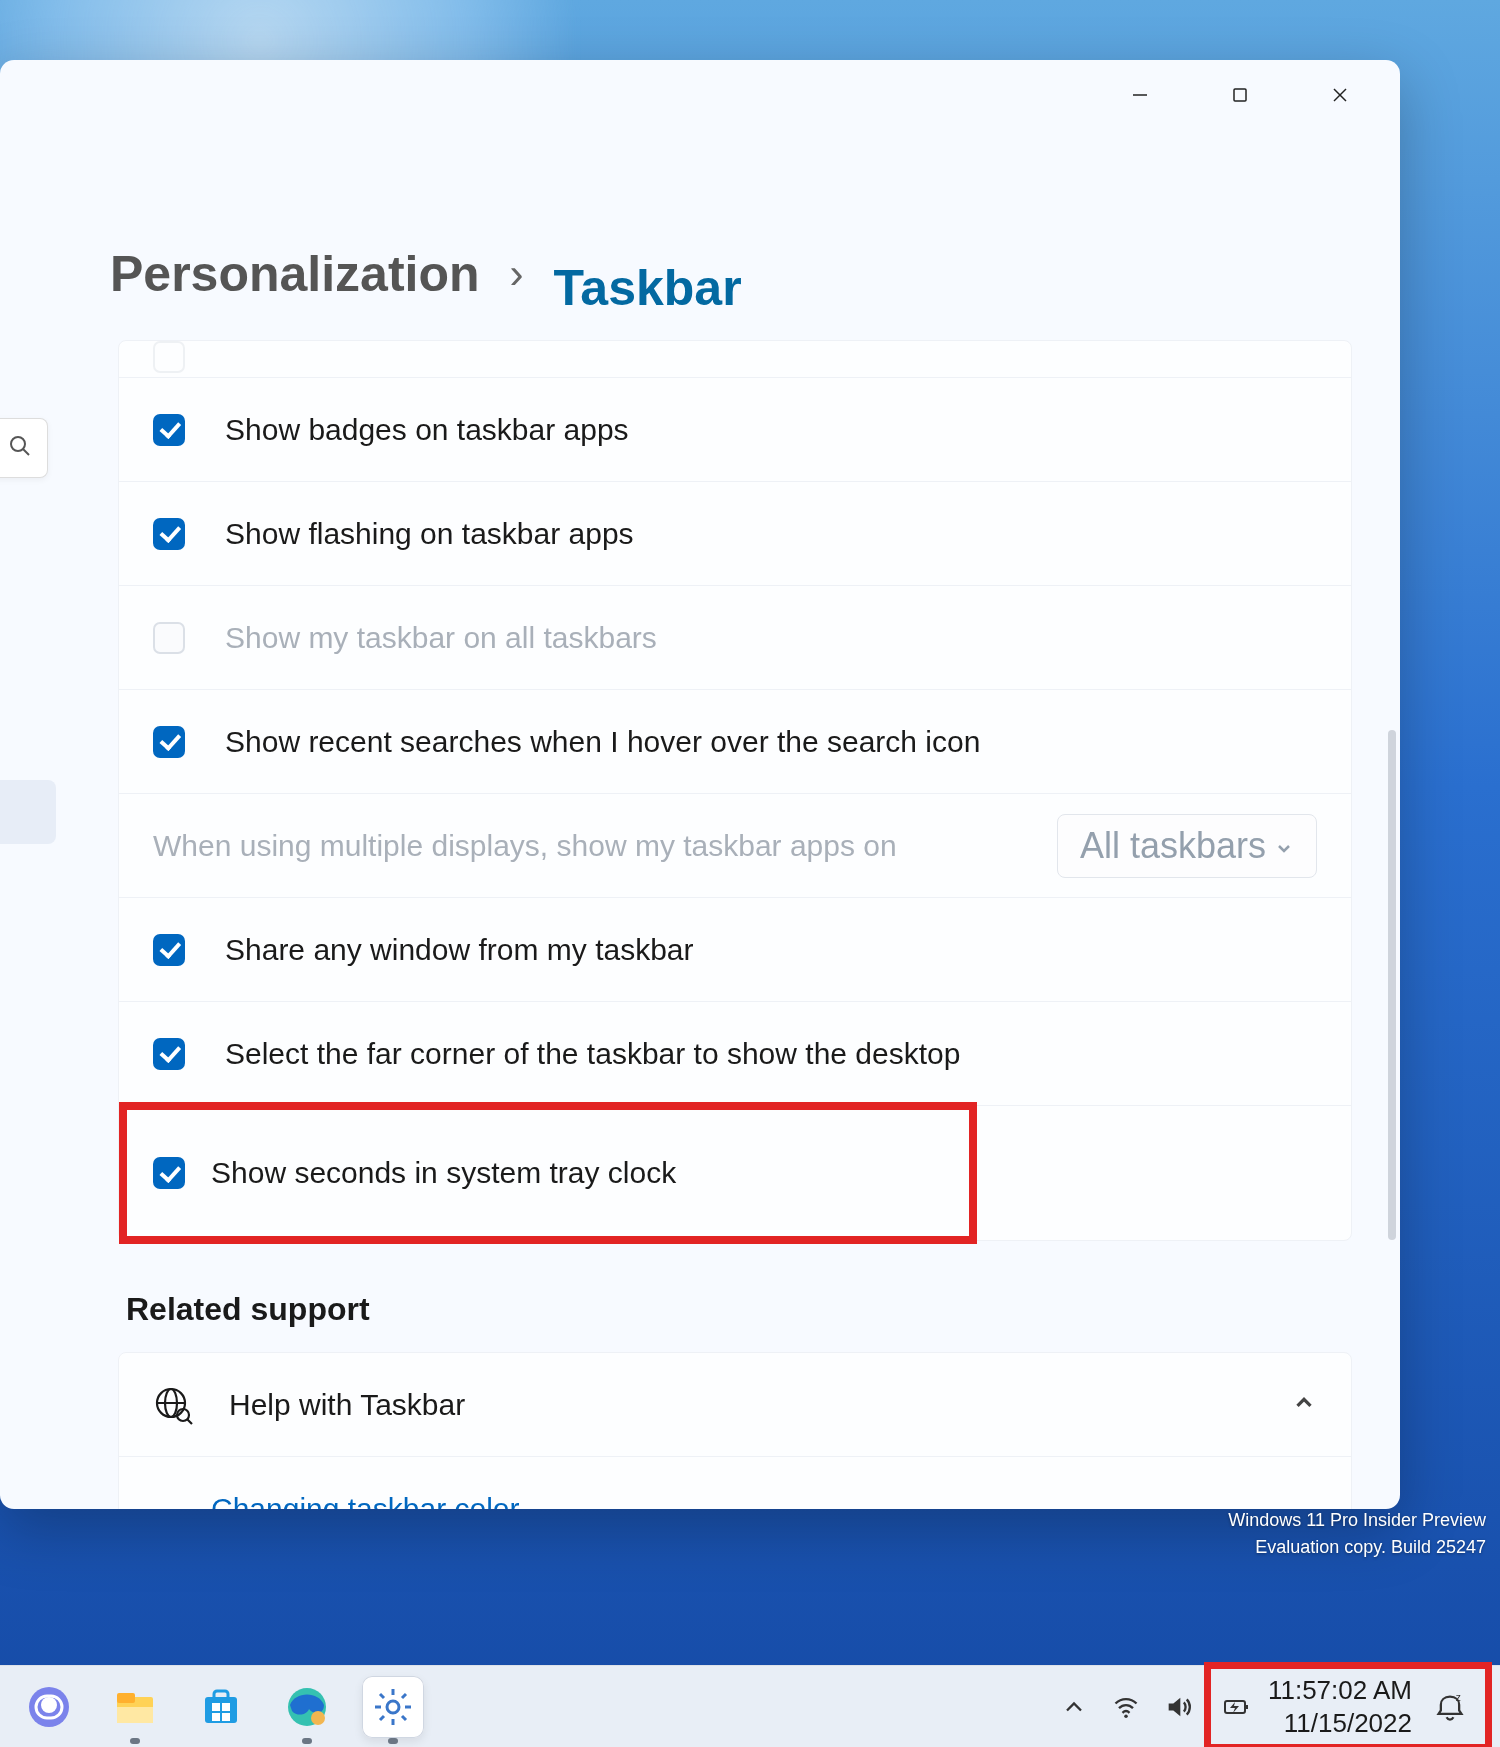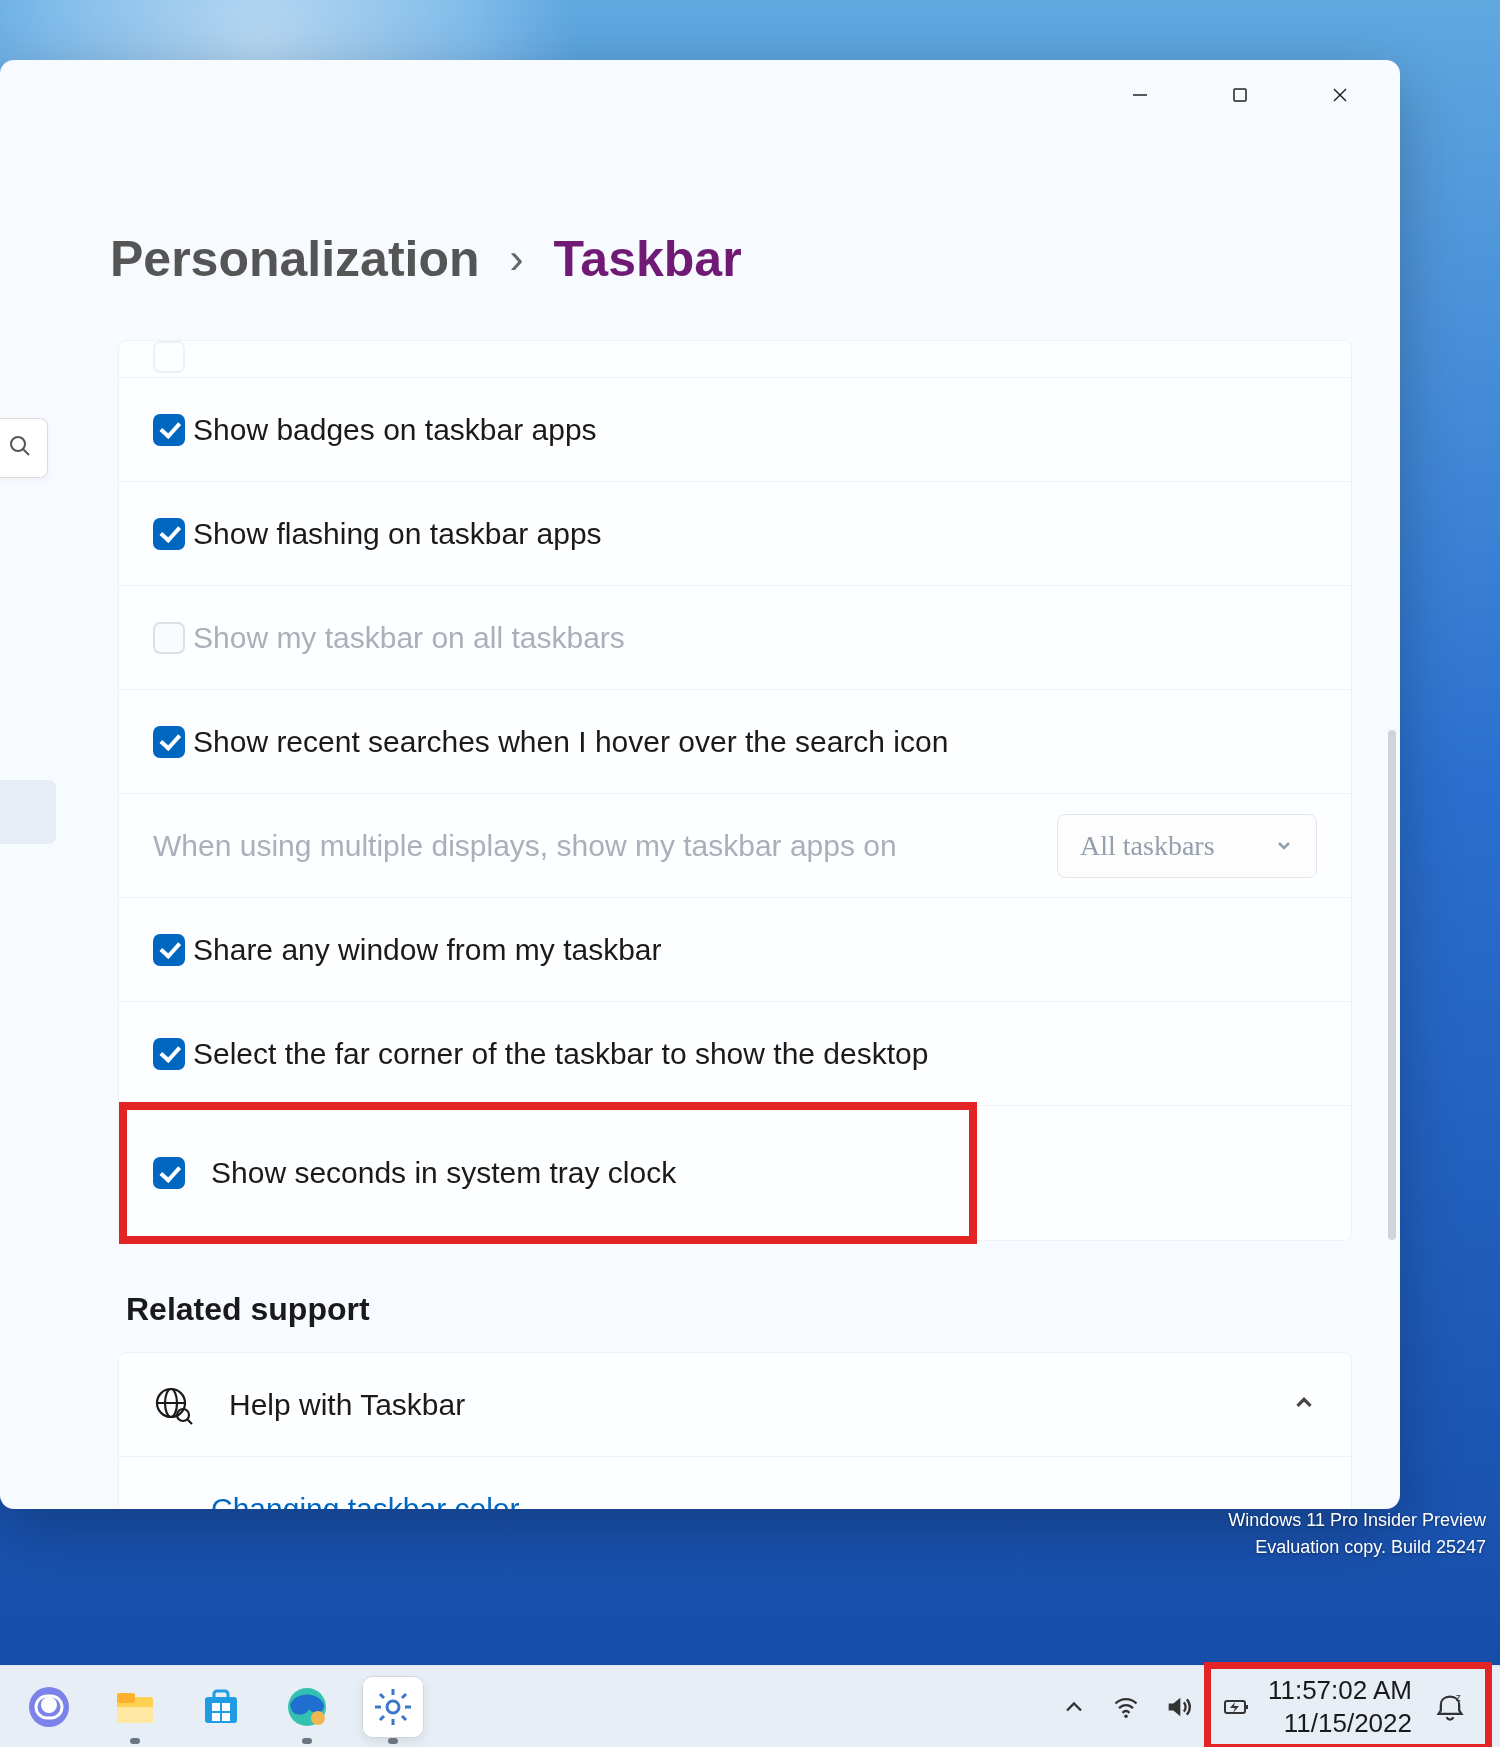--- a/index.html
+++ b/index.html
@@ -48,21 +48,21 @@
   .win-btn svg { width: 20px; height: 20px; stroke: #222; stroke-width: 1.5; fill: none; }
 
   .breadcrumb {
     position: absolute;
     top: 170px; left: 110px;
     display: flex; align-items: center; gap: 30px;
     font-size: 50px;
     color: #555; font-weight: 600;
   }
   .breadcrumb .chev { color:#666; font-size: 42px; font-weight: 400; }
-  .breadcrumb .current { color: #701a75; font-weight: 700; }
+  .breadcrumb .current { color: #0369a1; font-weight: 700; margin-top: 29px; }
 
   .search-tab {
     position: absolute;
     left: -8px; top: 358px;
     width: 56px; height: 60px;
     background: #fff;
     border: 1px solid #ddd;
     border-left: none;
     border-radius: 0 8px 8px 0;
     display: flex; align-items: center; justify-content: center;
@@ -85,21 +85,21 @@
     background:#fdfeff;
     border-radius: 8px;
     border:1px solid #eef1f6;
     margin-bottom: 50px;
   }
   .row {
     min-height: 104px;
     border-bottom: 1px solid #eef1f6;
     display:flex; align-items:center;
     padding: 0 34px 0 34px;
-    gap: 8px;
+    gap: 40px;
     font-size: 30px; color:#1a1a1a;
   }
   .row:last-child { border-bottom:none; }
   .row.partial-top {
     min-height: 24px; padding-top:0; padding-bottom:4px;
     align-items:flex-end;
   }
   .row.disabled { color:#a9b0b9; }
 
   .chk {
@@ -116,21 +116,21 @@
   }
   .chk.off { background:#fff; border:2px solid #c5cbd4; }
   .chk.off.disabled { border-color:#dbe0e7; background:#fafbfd; }
 
   .row .label { flex:1; }
   .row .select {
     min-width:260px; height:64px;
     border:1px solid #e2e6ec; background:#fdfdfe;
     border-radius:8px; padding:12px 22px;
     display:flex; align-items:center; justify-content:space-between;
-    color:#94a0ad; font-size:28px;font-family:Liberation Serif, serif;
+    color:#94a0ad; font-size:36px;
   }
   .row .select svg{ width:20px; height:20px; stroke:#94a0ad; fill:none; stroke-width:2.5;}
 
   .highlight-red {
     outline: 8px solid #e22424;
     outline-offset: -4px;
     position: relative;
     width: 73%;
   }
 

